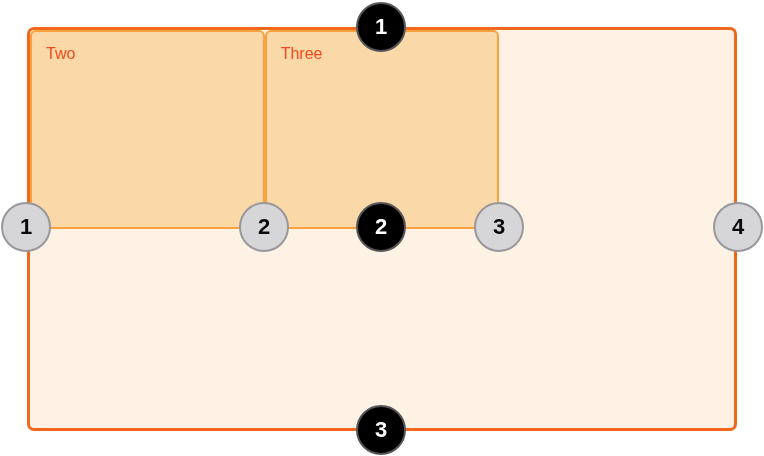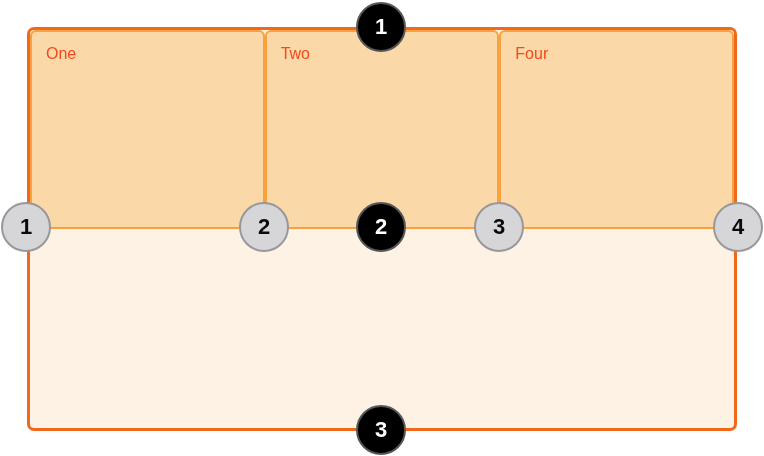--- a/index.html
+++ b/index.html
@@ -76,27 +76,24 @@
   .col-line-3 { left: 499px; top: 227px; }
   .col-line-4 { left: 738px; top: 227px; }
 </style>
 </head>
 <body>
 
 <div class="stage">
 
   <div class="grid-container">
     <div class="grid-cell">
-      <span>One</span>
-    </div>
-    <div class="grid-cell">
       <span>Two</span>
     </div>
     <div class="grid-cell">
-      <span>Four</span>
+      <span>Three</span>
     </div>
 
   </div>
 
   <div class="marker row-line row-line-1">
     <span>1</span>
   </div>
   <div class="marker row-line row-line-2">
     <span>2</span>
   </div>

